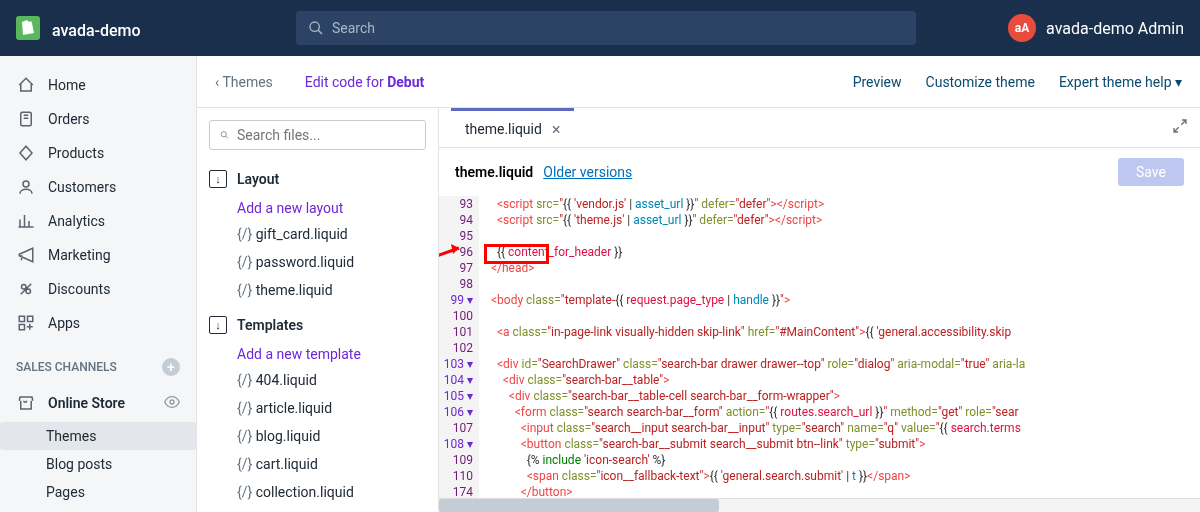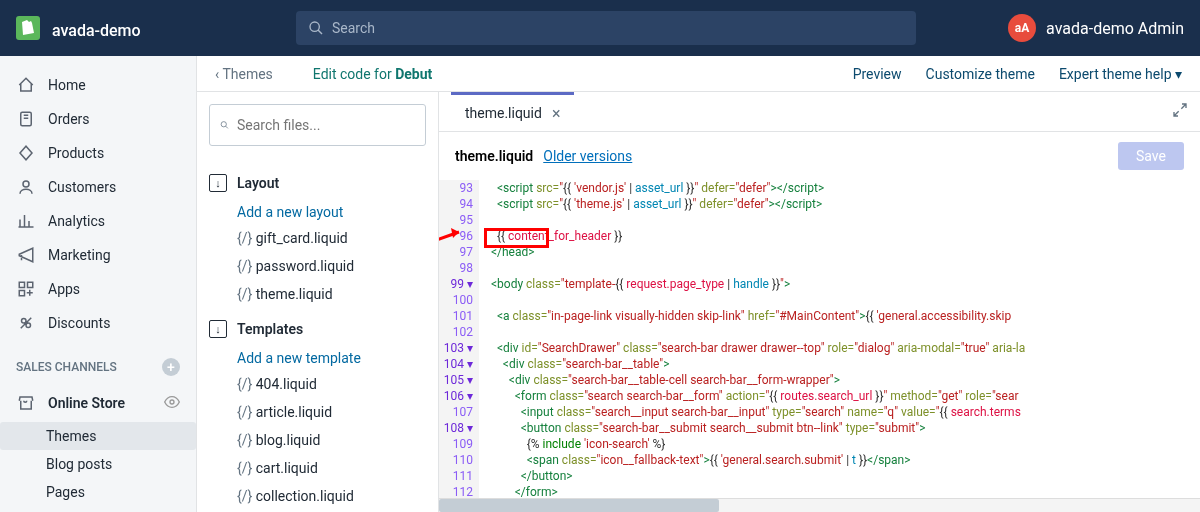--- a/index.html
+++ b/index.html
@@ -15,49 +15,49 @@
 .main{display:flex;height:calc(512px - 56px)}
 .sidebar{width:196px;background:#f4f6f8;padding:12px 0;display:flex;flex-direction:column;gap:2px}
 .side-item{display:flex;align-items:center;gap:12px;padding:7px 16px;color:#212b36;font-size:14px;cursor:pointer}
 .side-item .icn{width:20px;height:20px;display:flex;align-items:center;justify-content:center;color:#5c6470}
 .sales-header{display:flex;align-items:center;justify-content:space-between;padding:16px 16px 8px;font-size:12px;color:#637381;font-weight:500}
 .plus-circle{width:18px;height:18px;border-radius:50%;background:#c4cdd5;color:#fff;display:flex;align-items:center;justify-content:center;font-size:14px}
 .sub-items{padding-left:46px}
 .sub-item{padding:6px 0;font-size:14px;color:#212b36;cursor:pointer}
 .sub-item.active{background:#e3e7eb;margin-left:-46px;padding-left:46px;border-radius:3px}
 .content{flex:1;display:flex;flex-direction:column;background:#fff;border-left:1px solid #e1e3e5}
-.content-header{height:36px;display:flex;align-items:center;padding:0 18px;border-bottom:1px solid #e1e3e5;gap:40px}
+.content-header{height:52px;display:flex;align-items:center;padding:0 18px;border-bottom:1px solid #e1e3e5;gap:32px}
 .back-link{color:#637381;font-size:14px;cursor:pointer}
-.edit-title{font-size:14px;color:#0f766e}
+.edit-title{font-size:14px;color:#6d28d9}
 .header-actions{margin-left:auto;display:flex;gap:24px;font-size:14px;color:#0c4a6e}
 .header-actions span{cursor:pointer}
 .content-body{display:flex;flex:1;overflow:hidden}
 .file-panel{width:242px;border-right:1px solid #e1e3e5;padding:12px;overflow-y:auto}
-.search-files{display:flex;align-items:center;gap:8px;border:1px solid #c4cdd5;border-radius:3px;padding:12px 10px;margin-bottom:28px}
+.search-files{display:flex;align-items:center;gap:8px;border:1px solid #c4cdd5;border-radius:3px;padding:6px 10px;margin-bottom:20px}
 .search-files input{border:none;outline:none;font-size:14px;flex:1}
 .folder-header{display:flex;align-items:center;gap:10px;font-weight:600;font-size:14px;margin:12px 0 8px;color:#212b36}
 .folder-icon{width:18px;height:18px;border:1.5px solid #212b36;border-radius:2px;display:flex;align-items:center;justify-content:center;font-size:11px}
-.add-link{color:#0369a1;font-size:14px;padding:4px 28px;cursor:pointer}
+.add-link{color:#6d28d9;font-size:14px;padding:4px 28px;cursor:pointer}
 .file-item{color:#212b36;font-size:14px;padding:6px 28px;cursor:pointer}
 .file-item .brace{color:#637381}
 .editor-zone{flex:1;display:flex;flex-direction:column;overflow:hidden}
 .tabs{height:40px;display:flex;align-items:center;border-bottom:1px solid #e1e3e5;padding-left:12px;position:relative}
 .tab{display:flex;align-items:center;gap:10px;padding:0 14px;height:100%;border-top:3px solid #5c6ac4;font-size:14px;color:#212b36}
 .tab-close{color:#637381;cursor:pointer;font-size:16px}
 .expand-icon{position:absolute;right:12px;color:#637381;cursor:pointer}
 .file-info{display:flex;align-items:center;padding:10px 16px;gap:10px;font-size:14px}
 .file-name{font-weight:600}
 .older{color:#006fbb;text-decoration:underline;cursor:pointer}
 .save-btn{margin-left:auto;background:#bdc7f0;color:#fff;padding:6px 18px;border-radius:3px;border:none;font-size:14px}
 .code-editor{flex:1;overflow:auto;position:relative;font-family:Menlo,Monaco,Consolas,monospace;font-size:12px;line-height:16px}
 .code-row{display:flex}
-.gutter{width:40px;text-align:right;padding-right:6px;color:#8b5cf6;background:#f4f4f4;user-select:none;flex-shrink:0}
+.gutter{width:40px;text-align:right;padding-right:6px;color:#701a75;background:#f4f4f4;user-select:none;flex-shrink:0}
 .gutter.fold{color:#6d28d9}
 .code-line{padding-left:6px;white-space:pre;color:#333}
-.t-tag{color:#15803d}
+.t-tag{color:#ef4444}
 .t-attr{color:#7d9029}
 .t-str{color:#ba2121}
 .t-var{color:#d14}
 .t-filter{color:#0086b3}
 .t-kw{color:#008000}
 .red-box{position:absolute;border:3px solid red;left:45px;top:48px;width:65px;height:20px;pointer-events:none}
 .red-arrow{position:absolute;left:-30px;top:40px;pointer-events:none}
 .scrollbar-h{height:14px;background:#f4f4f4;border-top:1px solid #ddd;position:relative}
 .scrollbar-thumb{position:absolute;left:0;width:280px;height:100%;background:#c4cdd5;border-radius:2px}
 .eye-icon{color:#999}
@@ -136,35 +136,35 @@
           <span class="icn">
             <svg width="18" height="18" viewBox="0 0 24 24" fill="none" stroke="currentColor" stroke-width="2">
               <path d="M3 11l18-8v18L3 13zM6 12v7"></path>
             </svg>
           </span>
           <span>Marketing</span>
         </div>
         <div class="side-item">
           <span class="icn">
             <svg width="18" height="18" viewBox="0 0 24 24" fill="none" stroke="currentColor" stroke-width="2">
+              <path d="M19 5L5 19M9 6a3 3 0 100 6 3 3 0 000-6zM15 12a3 3 0 100 6 3 3 0 000-6z"></path>
+            </svg>
+          </span>
+          <span>Discounts</span>
+        </div>
+        <div class="side-item">
+          <span class="icn">
+            <svg width="18" height="18" viewBox="0 0 24 24" fill="none" stroke="currentColor" stroke-width="2">
               <rect x="3" y="3" width="7" height="7"></rect>
               <rect x="14" y="3" width="7" height="7"></rect>
               <rect x="3" y="14" width="7" height="7"></rect>
               <path d="M17 13v8M13 17h8"></path>
             </svg>
           </span>
           <span>Apps</span>
-        </div>
-        <div class="side-item">
-          <span class="icn">
-            <svg width="18" height="18" viewBox="0 0 24 24" fill="none" stroke="currentColor" stroke-width="2">
-              <path d="M19 5L5 19M9 6a3 3 0 100 6 3 3 0 000-6zM15 12a3 3 0 100 6 3 3 0 000-6z"></path>
-            </svg>
-          </span>
-          <span>Discounts</span>
         </div>
       </div>
     <div class="sales-header">
       <span>SALES CHANNELS</span>
       <div class="plus-circle">+</div>
     </div>
     <div class="side-item">
       <span class="icn">
           <svg width="18" height="18" viewBox="0 0 24 24" fill="none" stroke="currentColor" stroke-width="2">
             <path d="M3 9l1-5h16l1 5M5 9v11h14V9M9 9a2 2 0 004 0"></path>
@@ -301,21 +301,21 @@
               </div>
               <div class="code-row">
                 <div class="gutter">109</div>
                 <div class="code-line">              {% <span class="t-kw">include</span> <span class="t-str">'icon-search'</span> %}</div>
               </div>
               <div class="code-row">
                 <div class="gutter">110</div>
                 <div class="code-line">              <span class="t-tag">&lt;span</span> <span class="t-attr">class=</span><span class="t-str">"icon__fallback-text"</span><span class="t-tag">&gt;</span>{{ <span class="t-str">'general.search.submit'</span> | <span class="t-filter">t</span> }}<span class="t-tag">&lt;/span&gt;</span></div>
               </div>
               <div class="code-row">
-                <div class="gutter">111</div>
+                <div class="gutter">174</div>
                 <div class="code-line">            <span class="t-tag">&lt;/button&gt;</span></div>
               </div>
               <div class="code-row">
                 <div class="gutter">112</div>
                 <div class="code-line">          <span class="t-tag">&lt;/form&gt;</span></div>
               </div>
             </div>
           <div class="red-box"></div>
           <svg class="red-arrow" width="60" height="40">
               <line x1="0" y1="30" x2="50" y2="12" stroke="red" stroke-width="3"></line>

